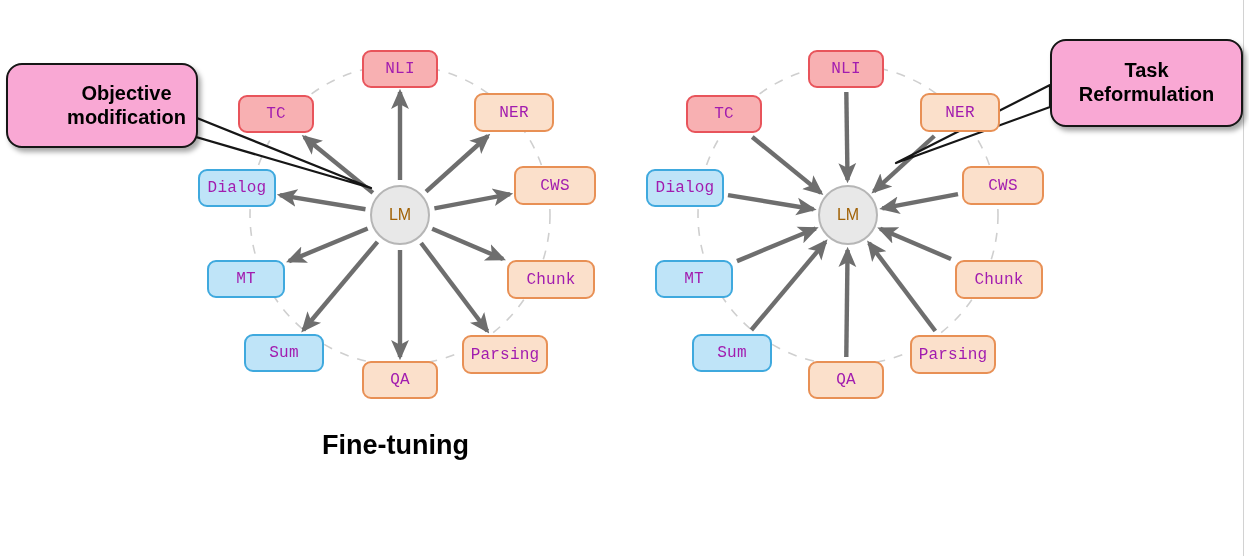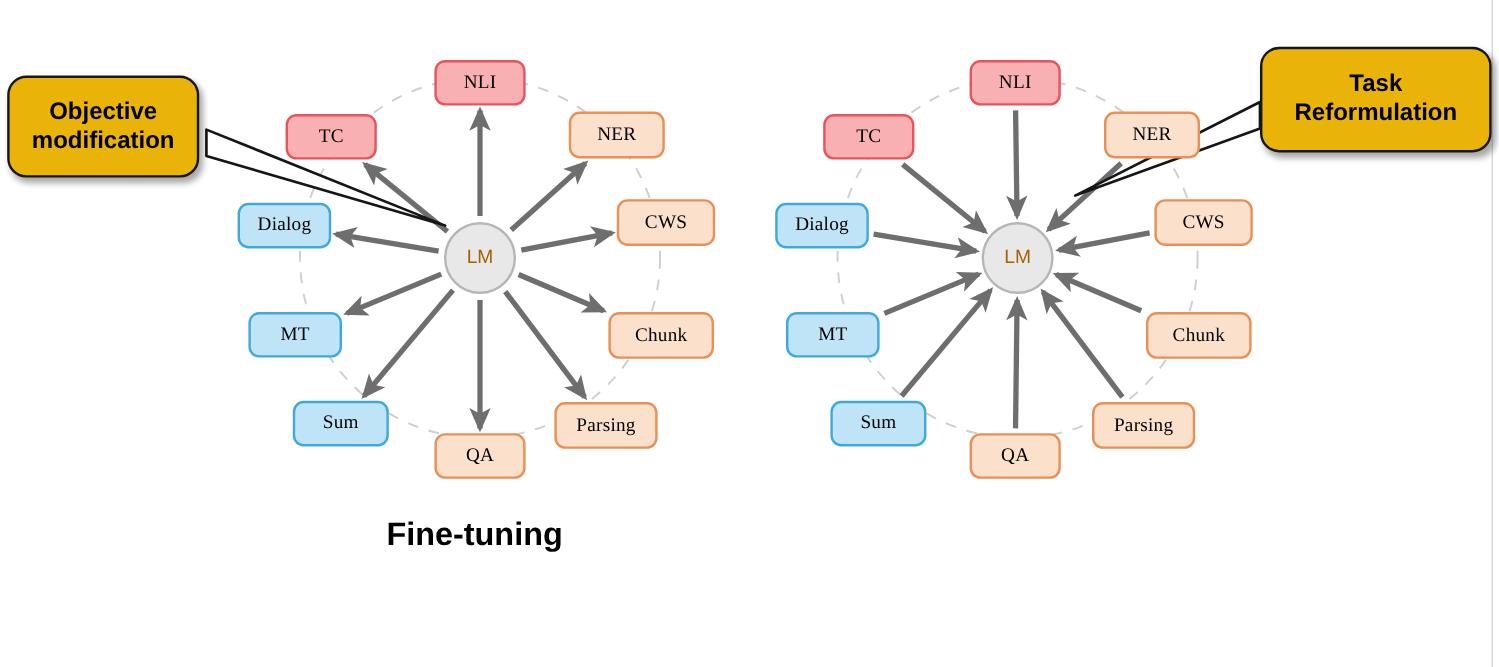--- a/index.html
+++ b/index.html
@@ -26,24 +26,24 @@
   }
   .node {
     position: absolute;
     display: flex;
     align-items: center;
     justify-content: center;
     border-radius: 9px;
     border-width: 2px;
     border-style: solid;
     font-size: 16px;
-    color: #000000;
+    color: #a21caf;
     letter-spacing: 0.2px;
     box-sizing: border-box;
-    font-family: Liberation Serif, serif;
+    font-family: Liberation Mono, monospace;
   }
   .node.red  { background: #f8b0b2; border-color: #e8545b; }
   .node.orange { background: #fbe0cb; border-color: #e89055; }
   .node.blue { background: #bfe4f8; border-color: #3fa9de; text-align: right; }
   .lm-circle {
     position: absolute;
     border-radius: 50%;
     background: #e8e8e8;
     border: 2px solid #b6b6b6;
     display: flex;
@@ -58,21 +58,21 @@
     position: absolute;
     font-size: 27px;
     font-weight: bold;
     color: #000000;
     text-align: center;
     font-family: "Liberation Sans", sans-serif;
     white-space: nowrap;
   }
   .callout {
     position: absolute;
-    background: #eab308;
+    background: #f9a8d4;
     border: 2.5px solid #161616;
     border-radius: 16px;
     display: flex;
     align-items: center;
     justify-content: center;
     text-align: center;
     font-weight: bold;
     color: #000000;
     box-sizing: border-box;
     box-shadow: 3px 4px 5px rgba(0,0,0,0.35);
@@ -196,21 +196,21 @@
     </div>
 
   <div class="lm-circle" id="lm-left" style="left: 370px; top: 185px; width: 60px; height: 60px;">
     <span>LM</span>
   </div>
 
   <div class="lm-circle" id="lm-right" style="left: 818px; top: 185px; width: 60px; height: 60px;">
     <span>LM</span>
   </div>
 
-  <div class="callout" id="callout-left" style="left: 6px; top: 63px; width: 160px; height: 85px; font-size: 20px;">
+  <div class="callout" id="callout-left" style="left: 6px; top: 63px; width: 192px; height: 85px; font-size: 20px; justify-content: flex-end;">
     <div class="callout-text">
       <div>Objective</div>
       <div>modification</div>
     </div>
   </div>
 
   <div class="callout" id="callout-right" style="left: 1050px; top: 39px; width: 193px; height: 88px; font-size: 20px;">
     <div class="callout-text">
       <div>Task</div>
       <div>Reformulation</div>

